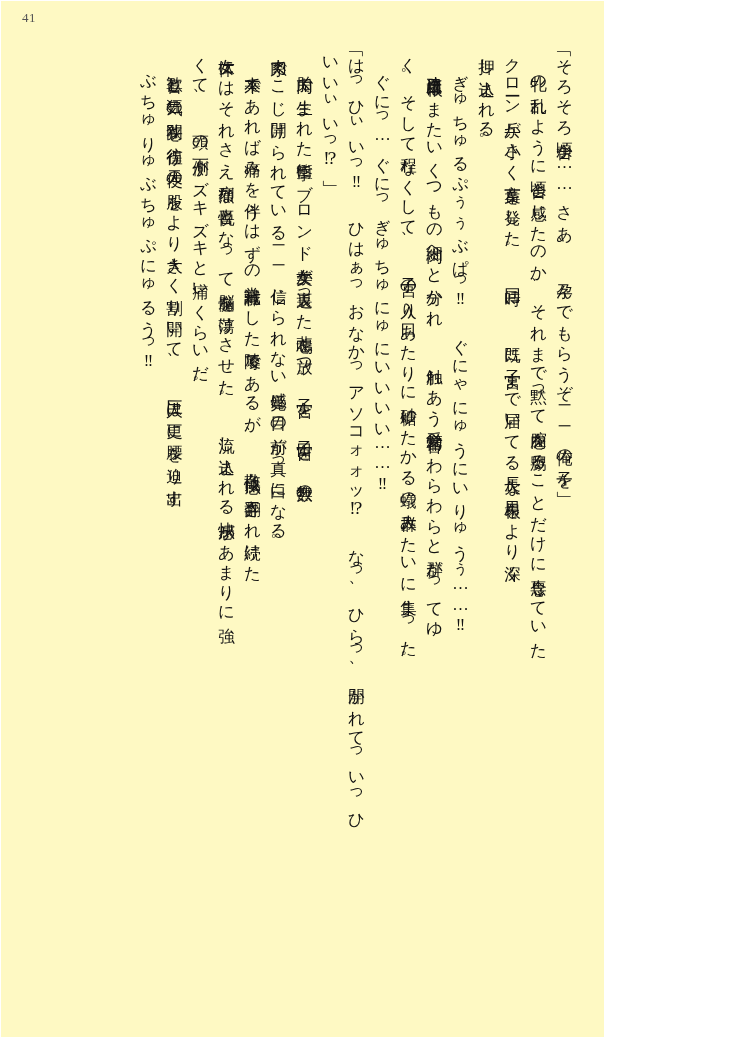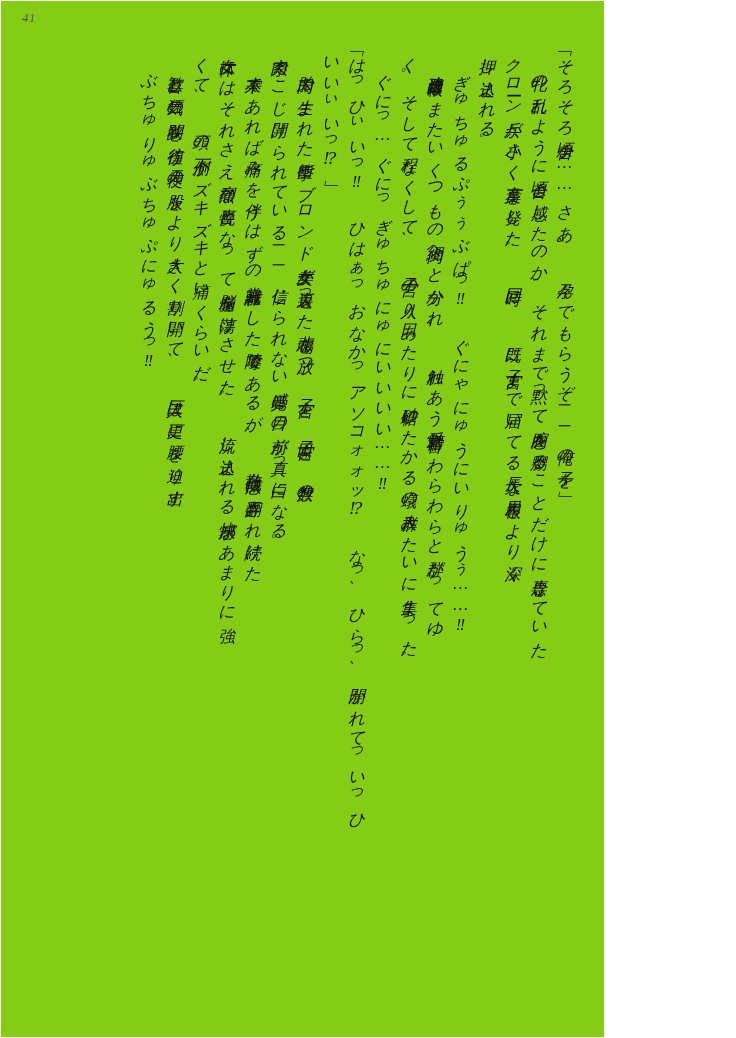--- a/index.html
+++ b/index.html
@@ -8,24 +8,23 @@
     background: #ffffff;
   }
   body {
     font-family: "Liberation Serif", "DejaVu Serif", serif;
     color: #1a1a1a;
   }
   .page {
     position: relative;
     width: 605px;
     height: 1038px;
-    background: #84cc16;
+    background: #fef9c3;
     overflow: hidden;
     box-sizing: border-box;
-    font-style: italic;
   }
   .page-number {
     position: absolute;
     top: 10px;
     left: 22px;
     font-size: 13px;
     color: #555;
     font-family: "Liberation Serif", "DejaVu Serif", serif;
     letter-spacing: 0.5px;
   }

